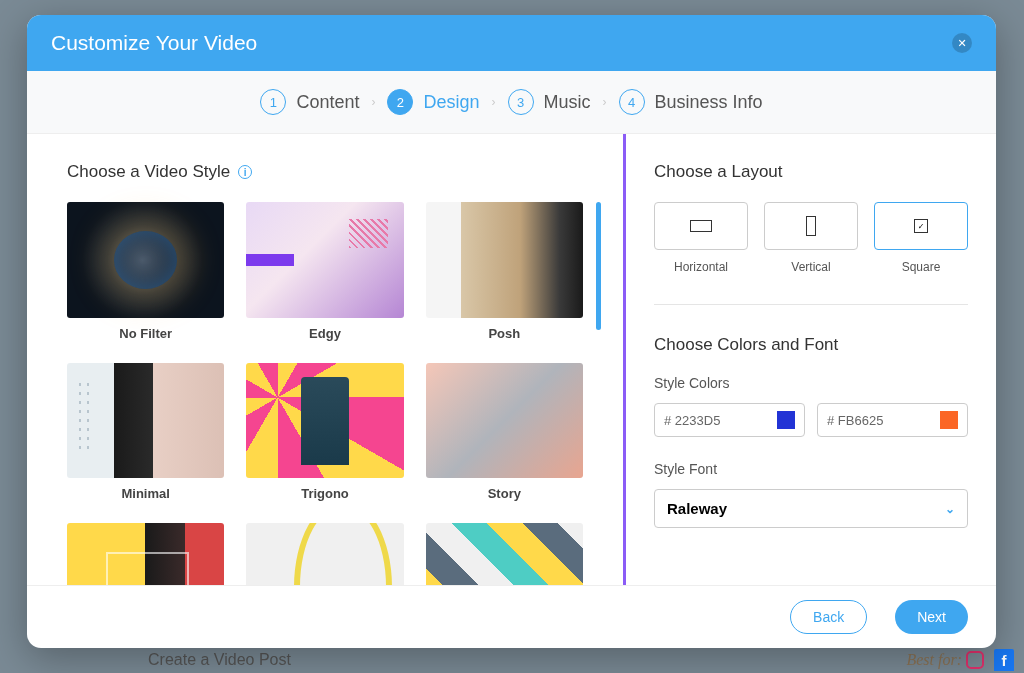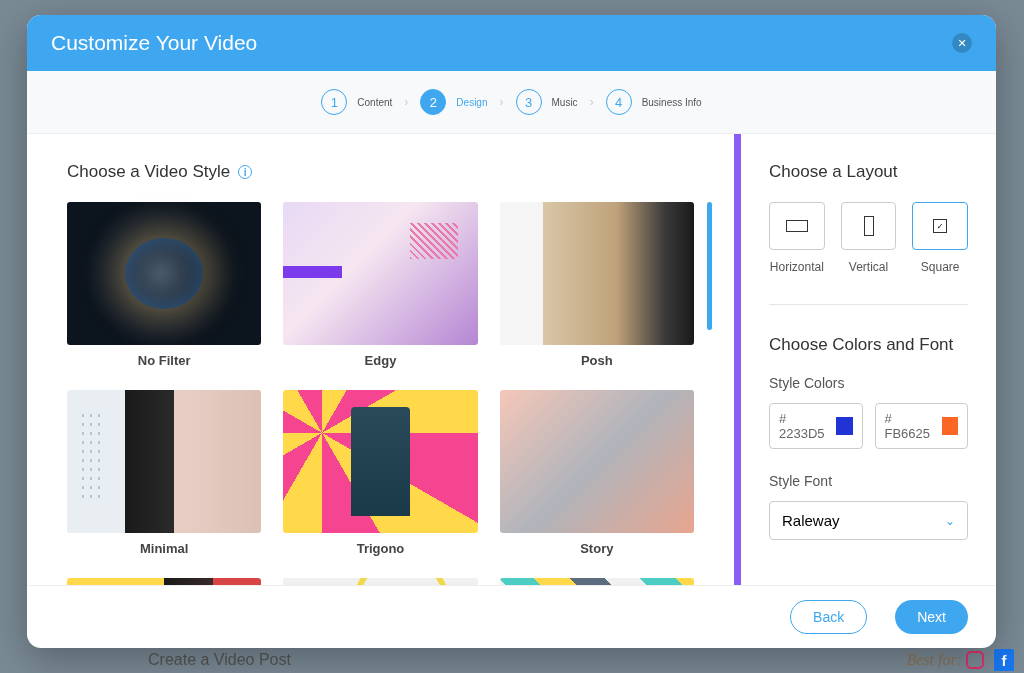--- a/index.html
+++ b/index.html
@@ -72,43 +72,43 @@
       align-items: center;
       justify-content: center;
       font-size: 13px;
       color: #3fa7f0;
     }
     .step.active .step-num {
       background: #3fa7f0;
       color: #fff;
     }
     .step-label {
-      font-size: 10px;
+      font-size: 18px;
       color: #555;
     }
     .step.active .step-label {
       color: #3fa7f0;
     }
     .step-arrow {
       color: #ccc;
       font-size: 12px;
     }
     .modal-body {
       flex: 1;
       display: flex;
       overflow: hidden;
     }
     .left-panel {
       flex: 1;
       padding: 28px 40px 0 40px;
       overflow-y: auto;
     }
     .right-panel {
-      width: 262px;
-      border-left: 7px solid #8b5cf6;
+      width: 373px;
+      border-left: 3px solid #8b5cf6;
       padding: 28px 28px 0 28px;
       overflow-y: auto;
     }
     .section-title {
       font-size: 17px;
       color: #333;
       margin-bottom: 20px;
       display: flex;
       align-items: center;
       gap: 8px;
@@ -223,21 +223,21 @@
     .swatch { width: 18px; height: 18px; margin-left: auto; }
     .font-select {
       width: 100%;
       border: 1px solid #ccc;
       border-radius: 4px;
       padding: 10px 12px;
       display: flex;
       align-items: center;
       justify-content: space-between;
       font-size: 15px;
-      font-weight: 400;
+      font-weight: 700;
       cursor: pointer;
     }
     .modal-footer {
       padding: 14px 28px;
       border-top: 1px solid #eee;
       display: flex;
       justify-content: flex-end;
       gap: 28px;
     }
     .btn {

